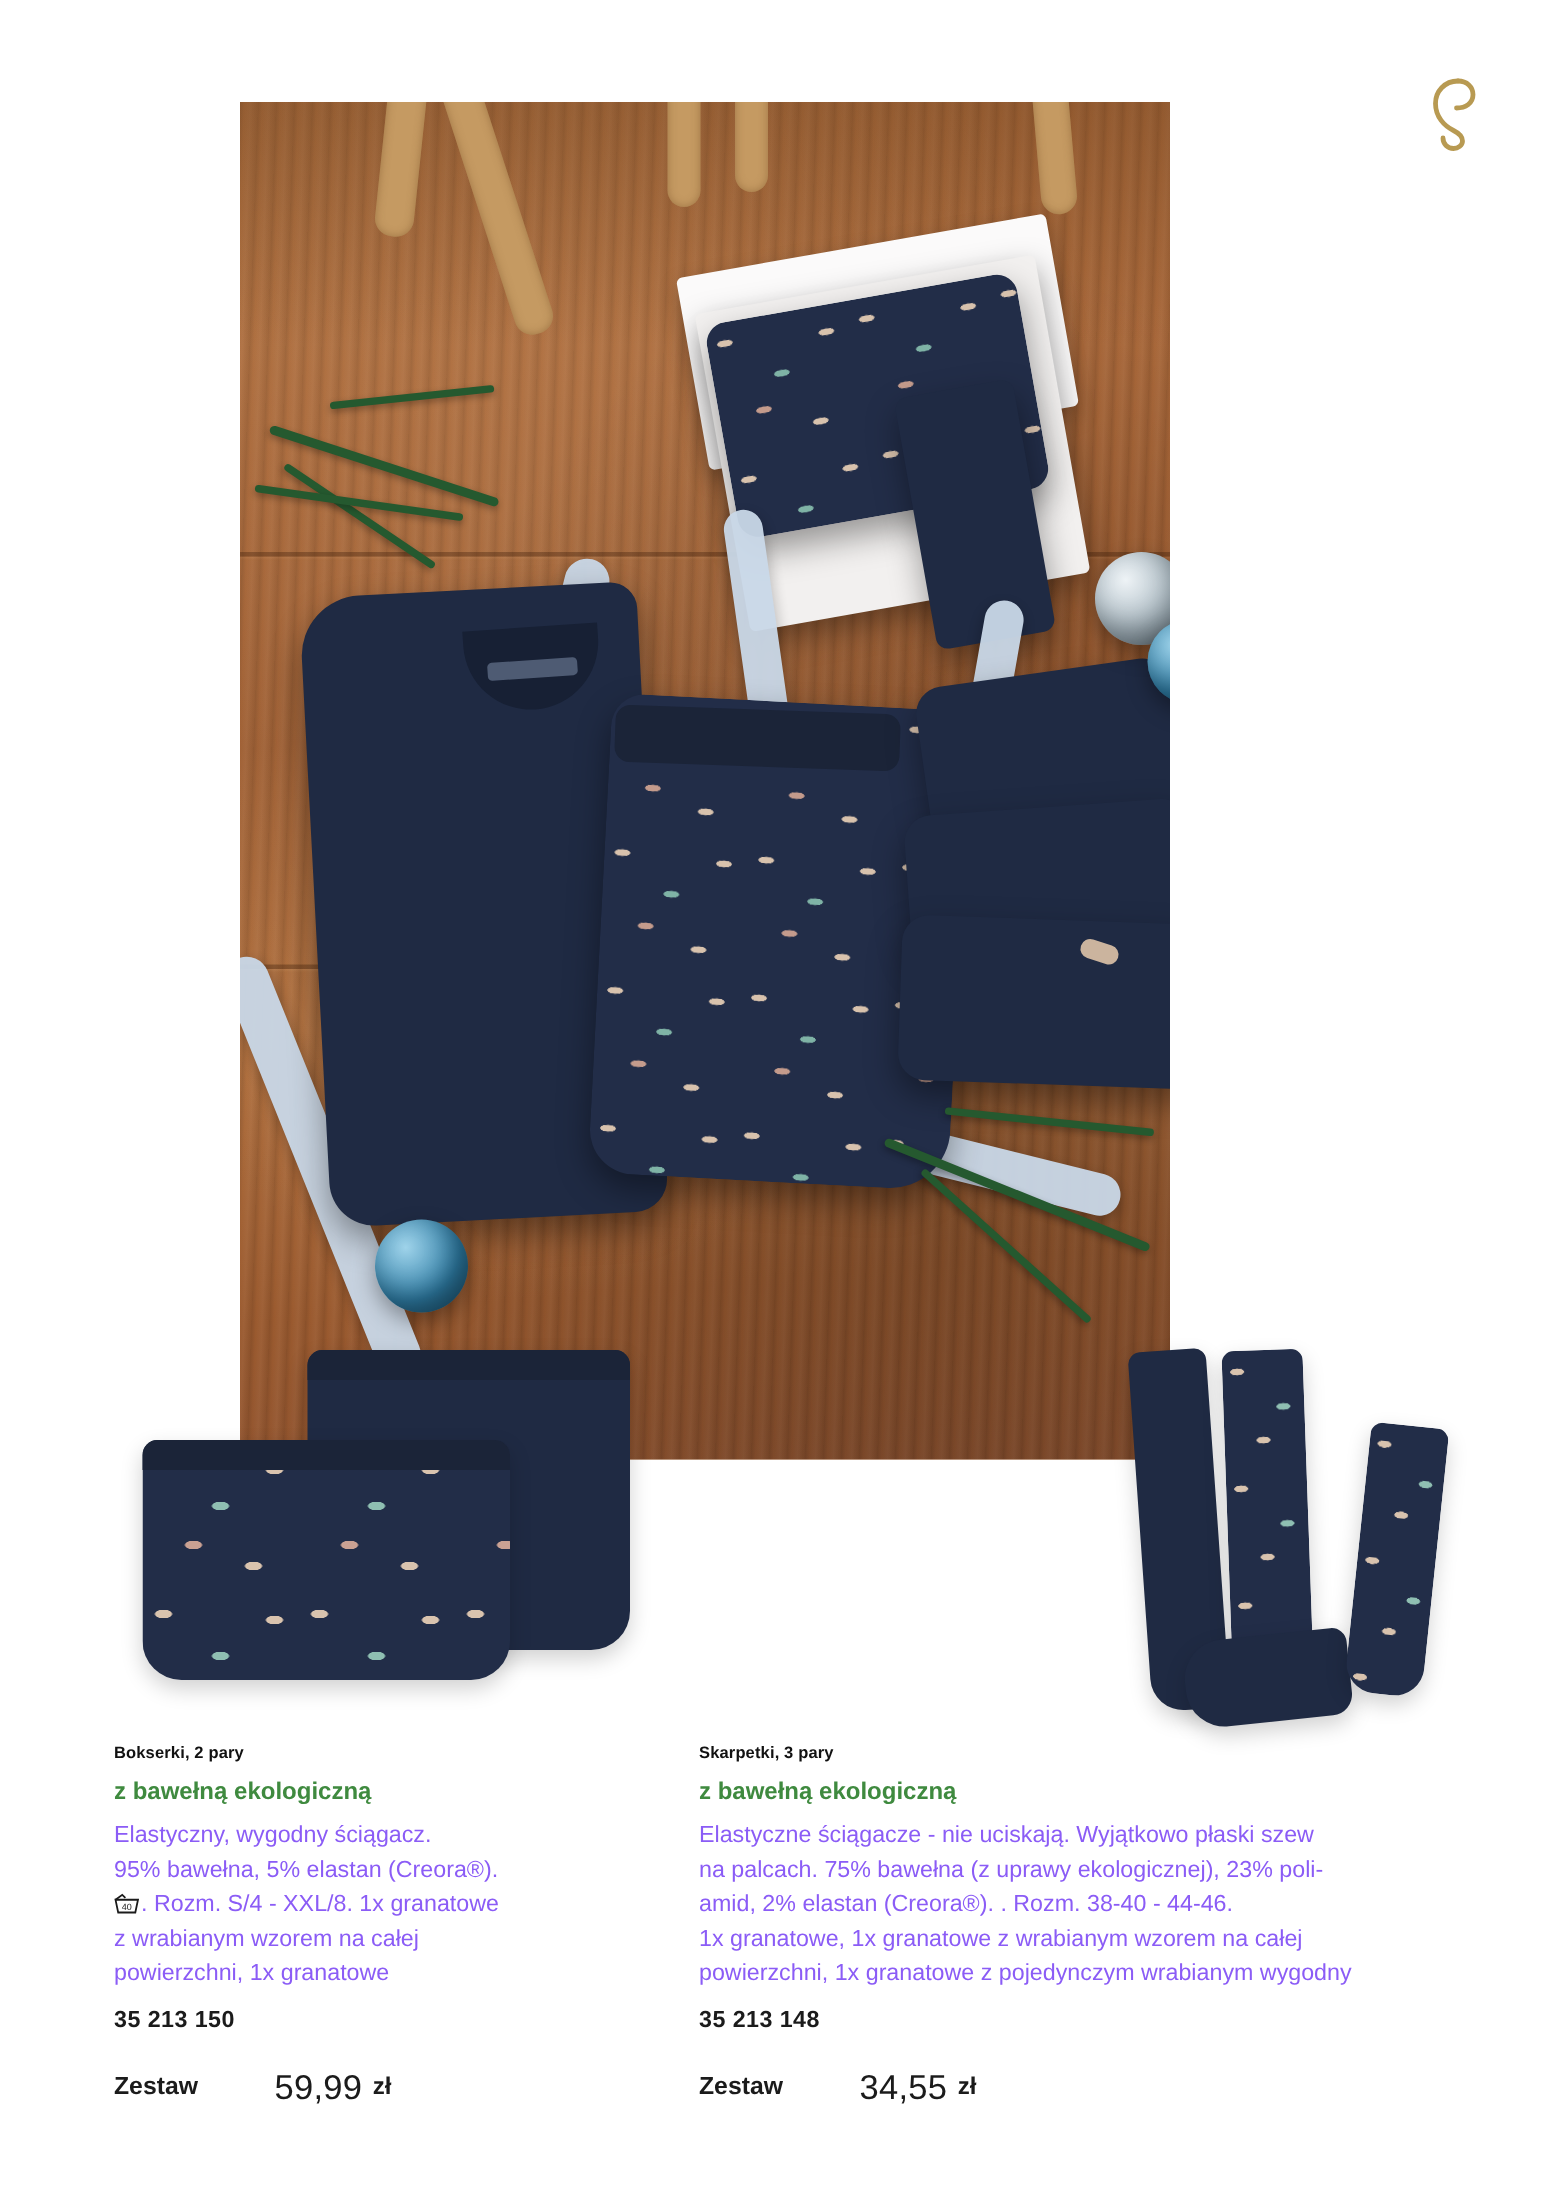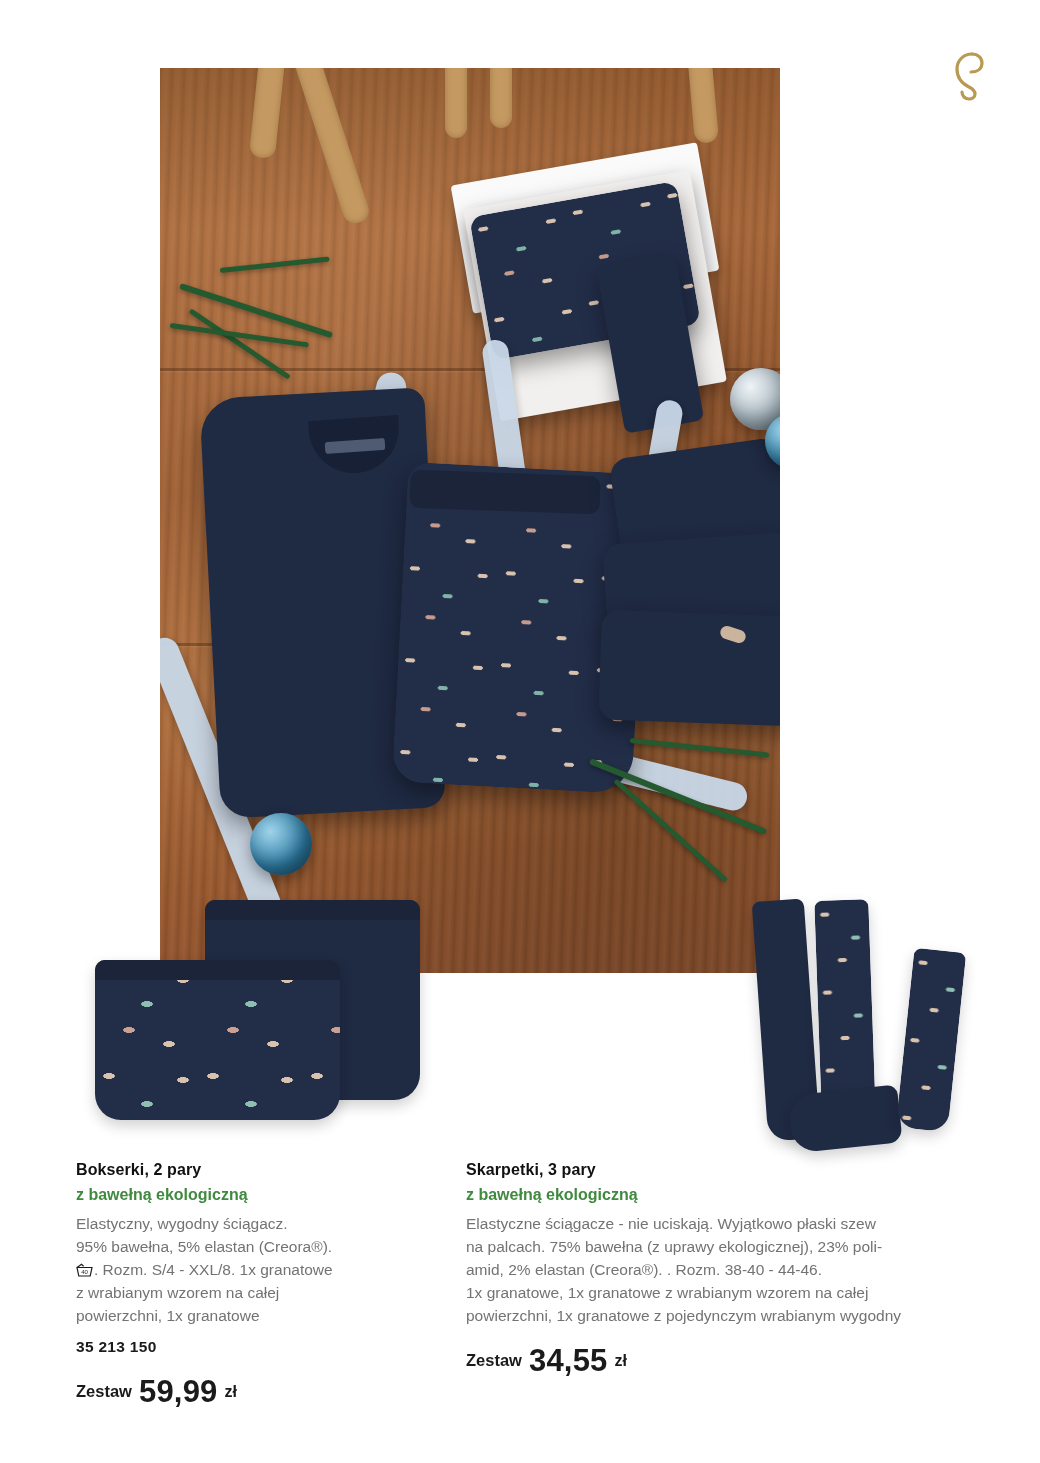--- a/index.html
+++ b/index.html
@@ -176,35 +176,35 @@
   .col {
     position: absolute;
     width: 380px;
     font-size: 15.5px;
     line-height: 23px;
   }
   .col.left  { left: 76px;  top: 1158px; }
   .col.right { left: 466px; top: 1158px; width: 500px; }
 
   .prod-title {
-    font-size: 16px;
+    font-size: 11px;
     font-weight: bold;
     color: #111111;
     margin: 0 0 2px 0;
     letter-spacing: .1px;
   }
   .eco-line {
     font-size: 16px;
     font-weight: bold;
     color: #3f8a3f;
     margin: 0 0 6px 0;
   }
   .desc {
     margin: 0;
-    color: #737373;
+    color: #8b5cf6;
   }
   .wash-icon {
     display: inline-block;
     width: 17px;
     height: 14px;
     vertical-align: -2px;
     position: relative;
     margin-right: 1px;
   }
   .code {
@@ -215,23 +215,24 @@
   }
   .price-row {
     margin-top: 22px;
     font-weight: bold;
     font-size: 16.5px;
     display: flex;
     align-items: flex-end;
     gap: 7px;
   }
   .price-val {
-    font-size: 31px;
-    font-weight: bold;
+    font-size: 23px;
+    font-weight: normal;
     letter-spacing: .2px;
+    margin-left: 44px;
   }
   .price-cur {
     font-size: 16px;
     font-weight: bold;
   }
 </style>
 </head>
 <body>
 
 <div class="logo">
@@ -331,18 +332,19 @@
 <div class="col right">
   <h2 class="prod-title">Skarpetki, 3 pary</h2>
   <p class="eco-line">z bawełną ekologiczną</p>
   <p class="desc">Elastyczne ściągacze - nie uciskają. Wyjątkowo płaski szew</p>
   <p class="desc">na palcach. 75% bawełna (z uprawy ekologicznej), 23% poli-</p>
   <p class="desc">
     <span>amid, 2% elastan (Creora®).  . Rozm. 38-40 - 44-46.</span>
   </p>
   <p class="desc">1x granatowe, 1x granatowe z wrabianym wzorem na całej</p>
   <p class="desc">powierzchni, 1x granatowe z pojedynczym wrabianym wygodny</p>
+  <p class="code">35 213 148</p>
   <div class="price-row">
     <span>Zestaw</span>
     <span class="price-val">34,55</span>
     <span class="price-cur">zł</span>
   </div>
 </div>
 
 </body></html>

